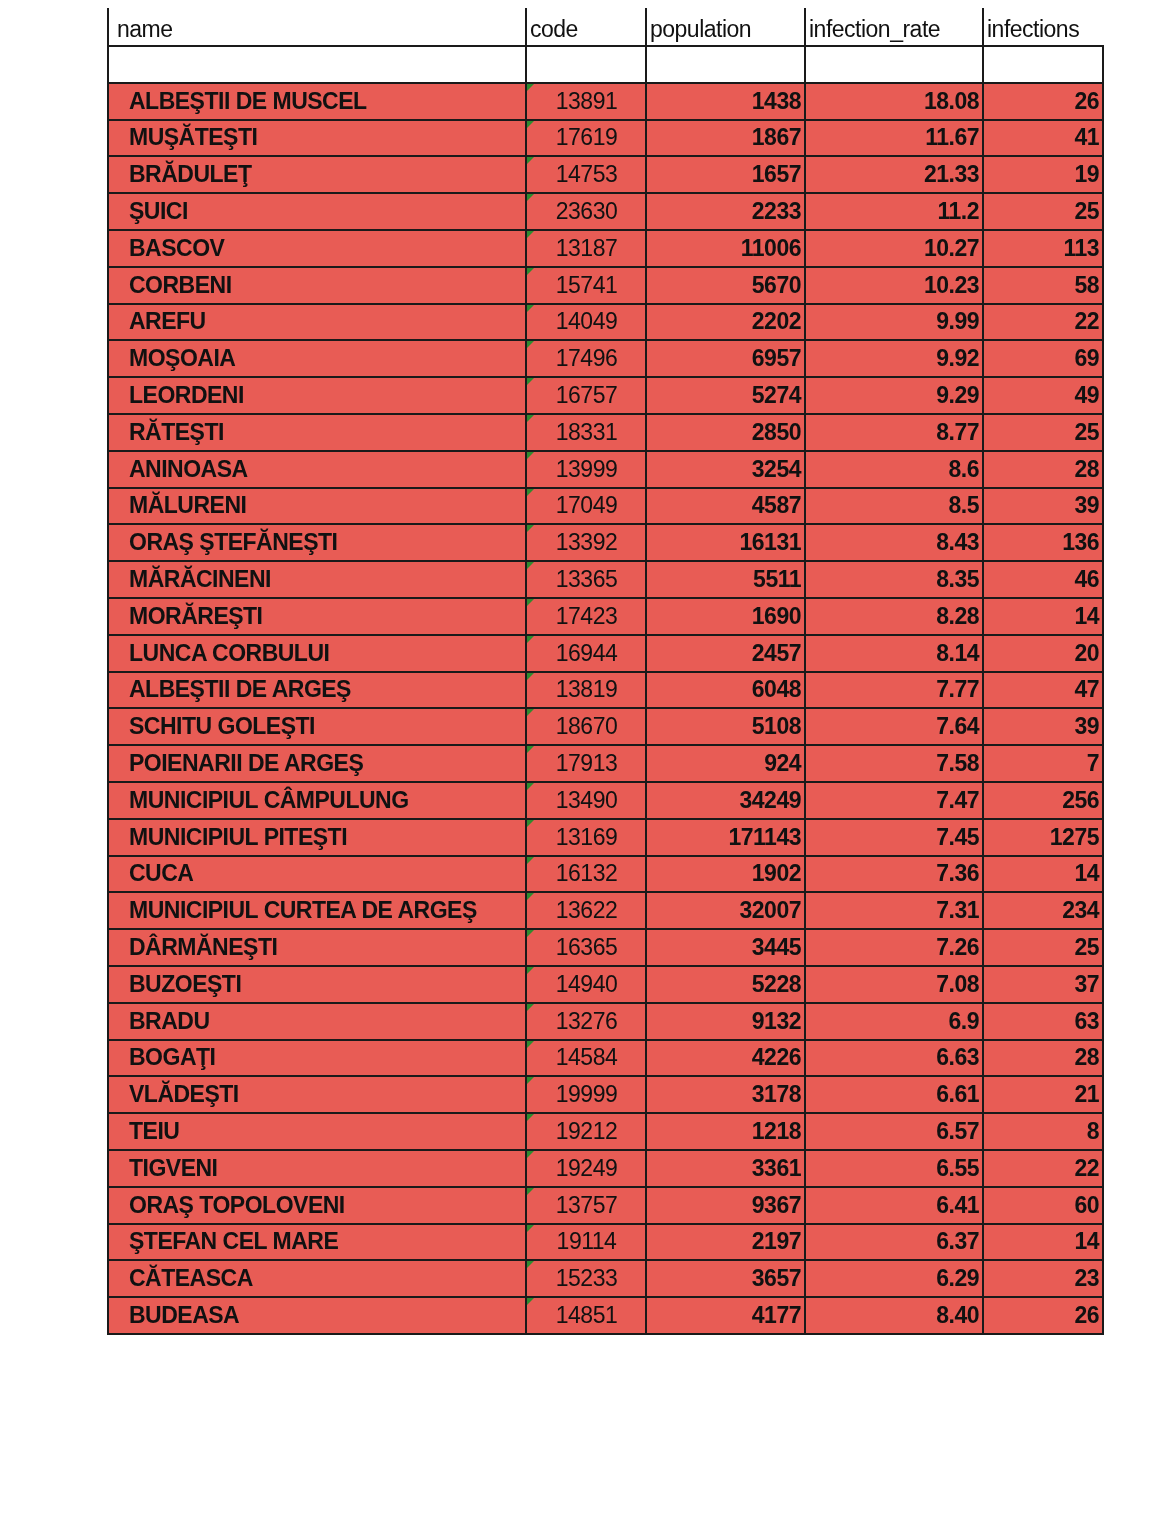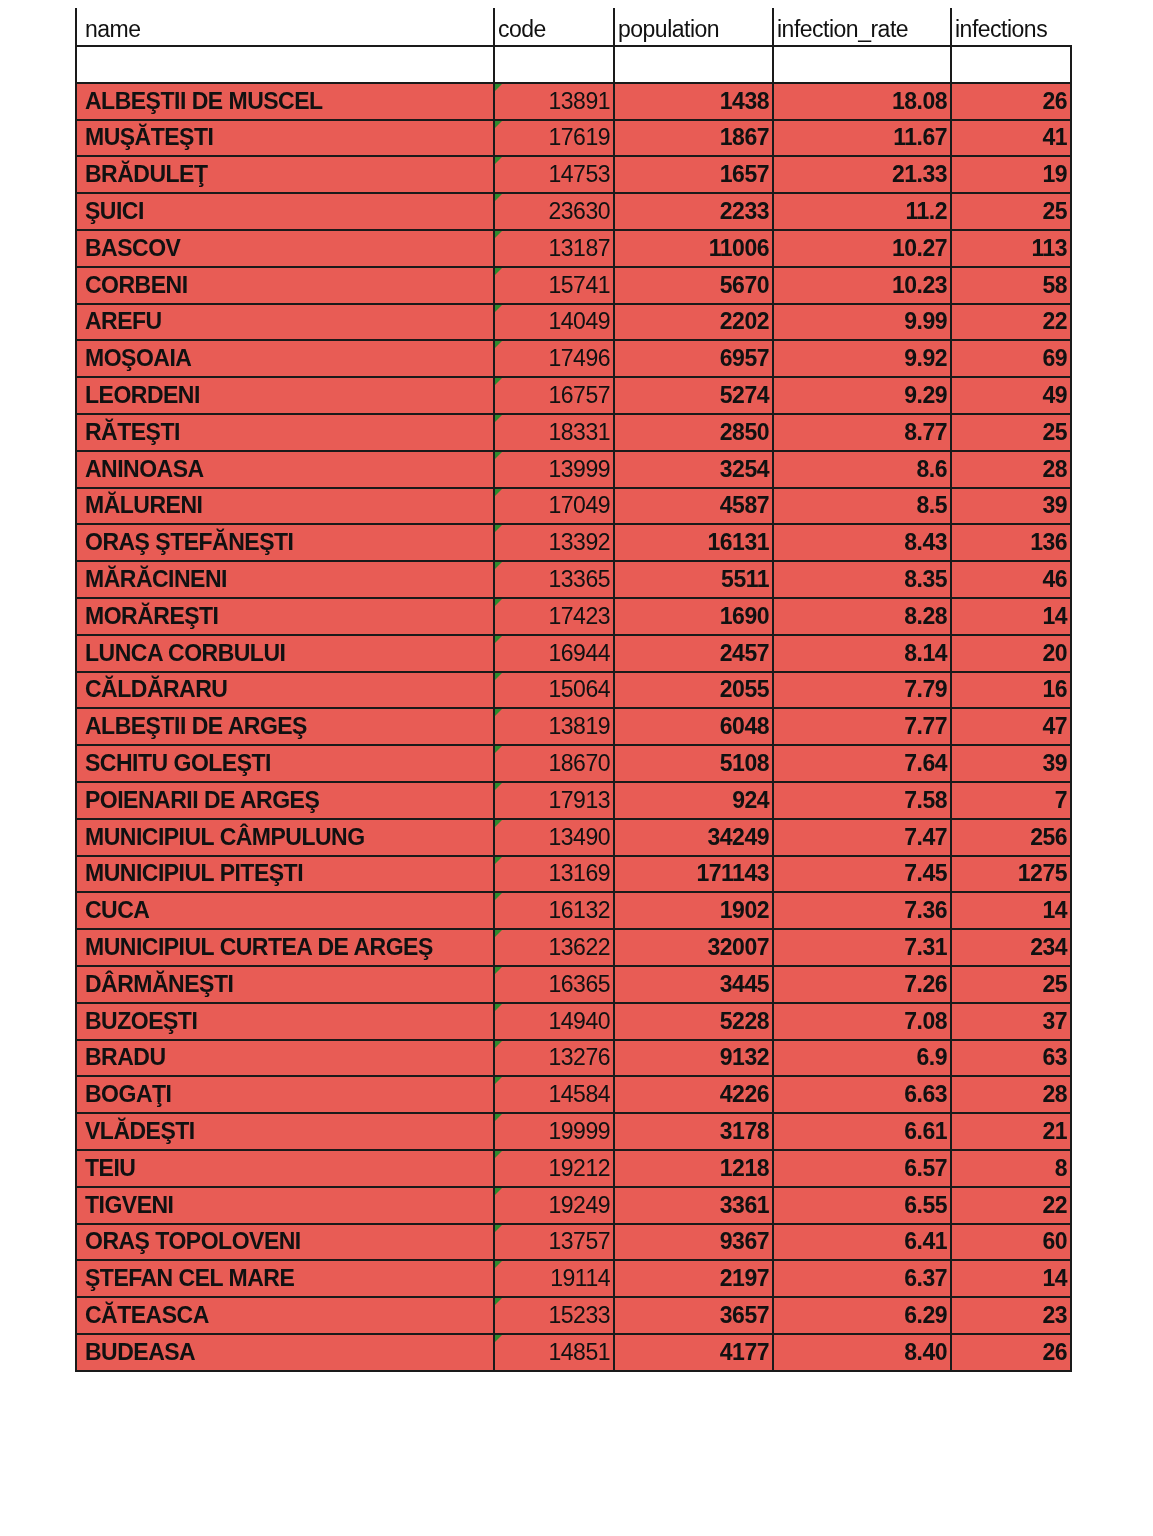--- a/index.html
+++ b/index.html
@@ -16,20 +16,21 @@
     color: #111;
   }
   .sheet {
     position: absolute;
     left: 75px;
     top: 8px;
   }
   table {
     border-collapse: collapse;
     table-layout: fixed;
+    margin-left: 32px;
   }
   col.c-name { width: 418px; }
   col.c-code { width: 120px; }
   col.c-pop { width: 159px; }
   col.c-rate { width: 178px; }
   col.c-inf { width: 120px; }
 
   th, td {
     padding: 0 3px;
     height: 36.8px;
@@ -61,23 +62,23 @@
   tr.blank td:last-child { border-right: 2px solid #1a1a1a; }
 
   tbody.rows td {
     background: #e85c55;
     font-weight: bold;
     border-left: 2px solid #1a1a1a;
     border-bottom: 2px solid #1a1a1a;
     position: relative;
   }
   tbody.rows td:last-child { border-right: 2px solid #1a1a1a; }
-  tbody.rows td.name { padding-left: 8px; text-align: left; }
+  tbody.rows td.name { padding-left: 20px; text-align: left; }
   tbody.rows td.code {
-    text-align: right;
+    text-align: center;
     font-weight: normal;
     padding-left: 4px;
   }
   tbody.rows td.code::before {
     content: "";
     position: absolute;
     left: 0;
     top: 0;
     width: 0;
     height: 0;
@@ -223,27 +224,20 @@
           <td class="num">14</td>
         </tr>
         <tr>
           <td class="name">LUNCA CORBULUI</td>
           <td class="code">16944</td>
           <td class="num">2457</td>
           <td class="num">8.14</td>
           <td class="num">20</td>
         </tr>
         <tr>
-          <td class="name">CĂLDĂRARU</td>
-          <td class="code">15064</td>
-          <td class="num">2055</td>
-          <td class="num">7.79</td>
-          <td class="num">16</td>
-        </tr>
-        <tr>
           <td class="name">ALBEŞTII DE ARGEŞ</td>
           <td class="code">13819</td>
           <td class="num">6048</td>
           <td class="num">7.77</td>
           <td class="num">47</td>
         </tr>
         <tr>
           <td class="name">SCHITU GOLEŞTI</td>
           <td class="code">18670</td>
           <td class="num">5108</td>

